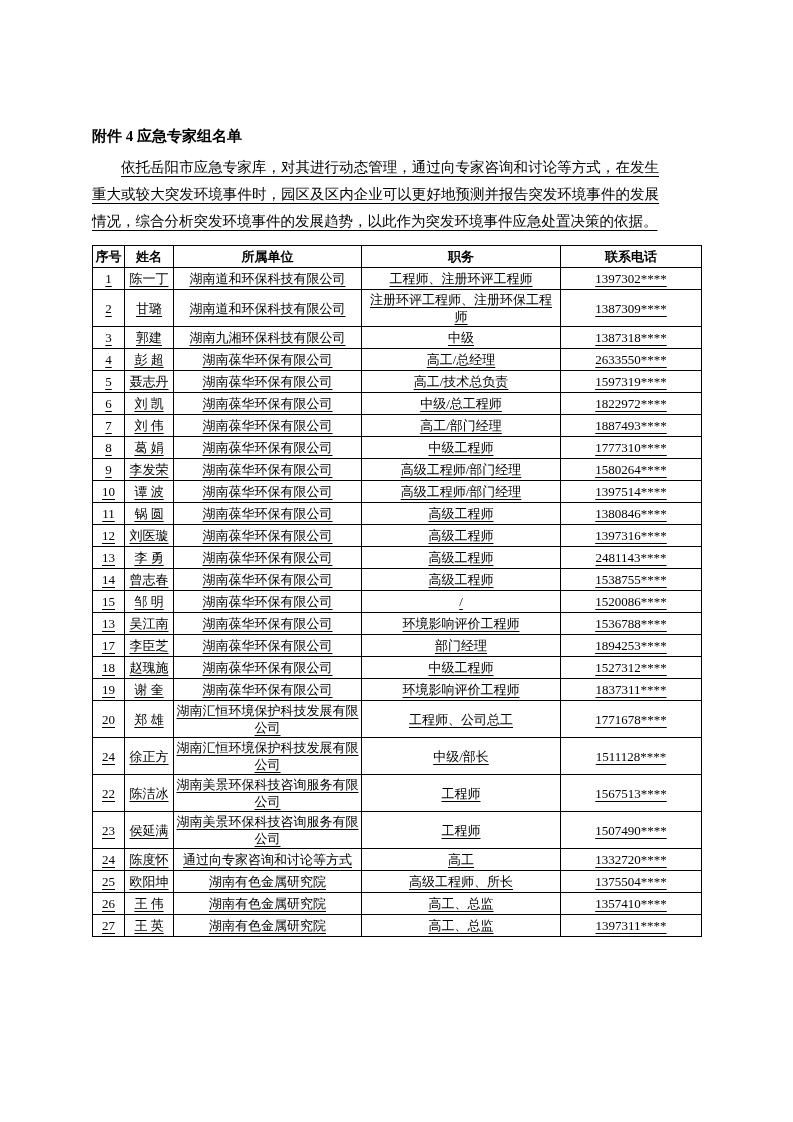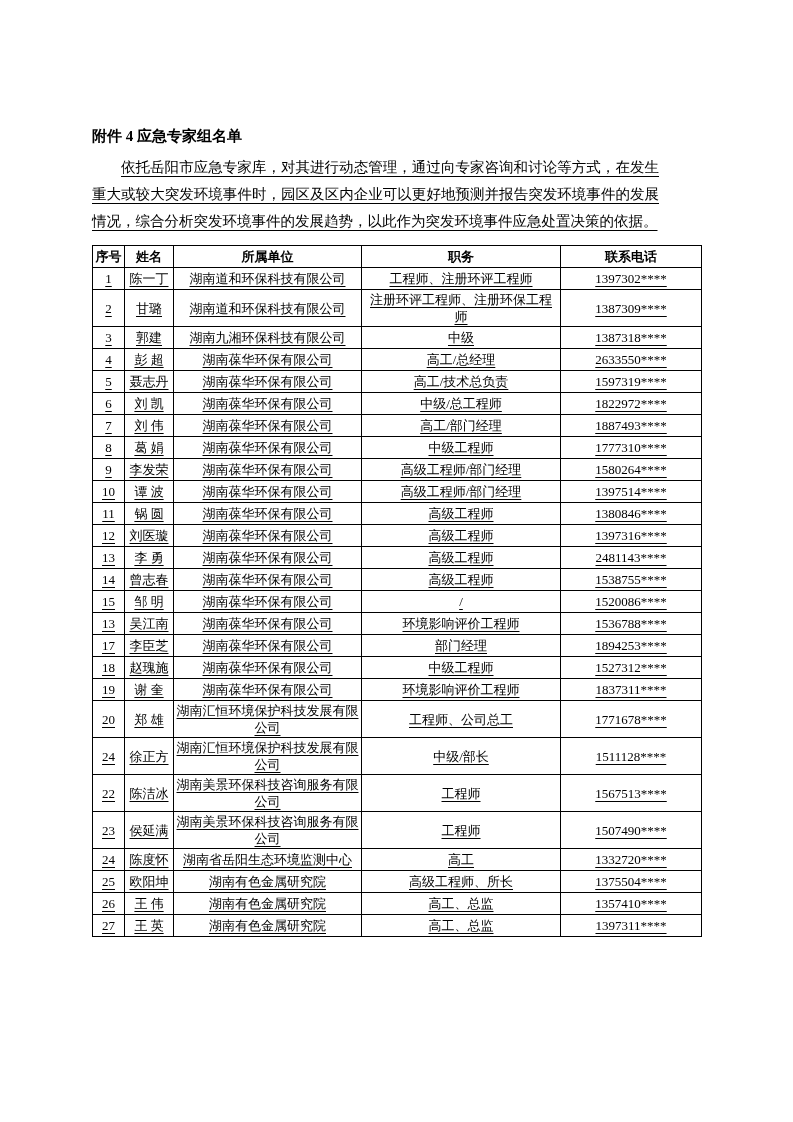--- a/index.html
+++ b/index.html
@@ -255,21 +255,21 @@
         <tr>
           <td><span class="u">23</span></td>
           <td><span class="u">侯延满</span></td>
           <td><span class="u">湖南美景环保科技咨询服务有限公司</span></td>
           <td><span class="u">工程师</span></td>
           <td><span class="u">1507490****</span></td>
         </tr>
         <tr>
           <td><span class="u">24</span></td>
           <td><span class="u">陈度怀</span></td>
-          <td><span class="u">湖南省岳阳生态环境监测中心</span></td>
+          <td><span class="u">通过向专家咨询和讨论等方式</span></td>
           <td><span class="u">高工</span></td>
           <td><span class="u">1332720****</span></td>
         </tr>
         <tr>
           <td><span class="u">25</span></td>
           <td><span class="u">欧阳坤</span></td>
           <td><span class="u">湖南有色金属研究院</span></td>
           <td><span class="u">高级工程师、所长</span></td>
           <td><span class="u">1375504****</span></td>
         </tr>

